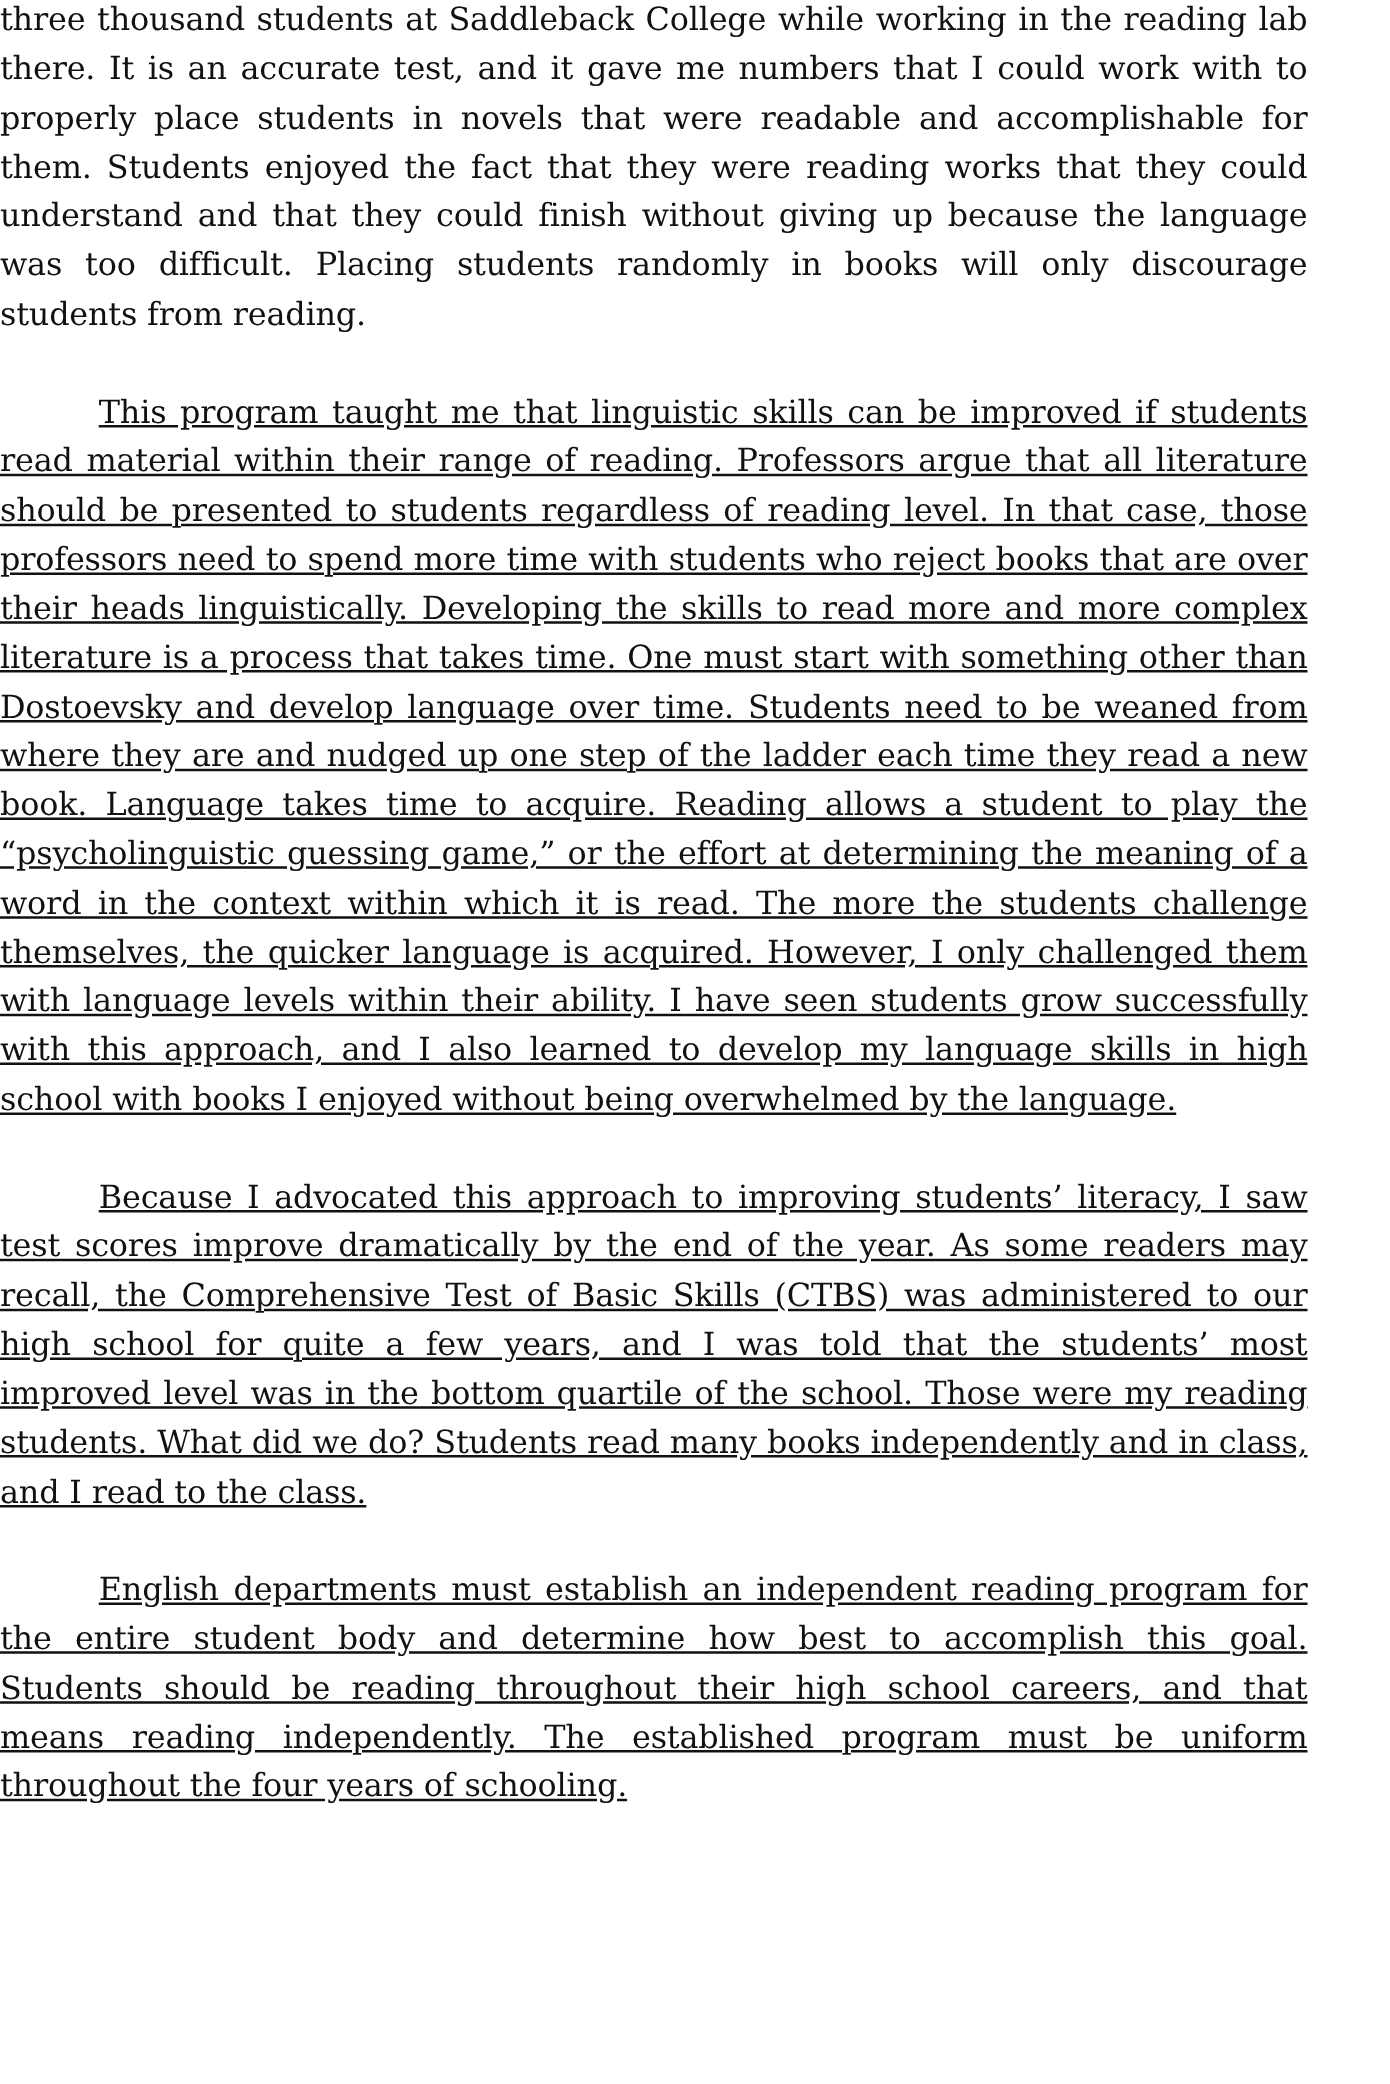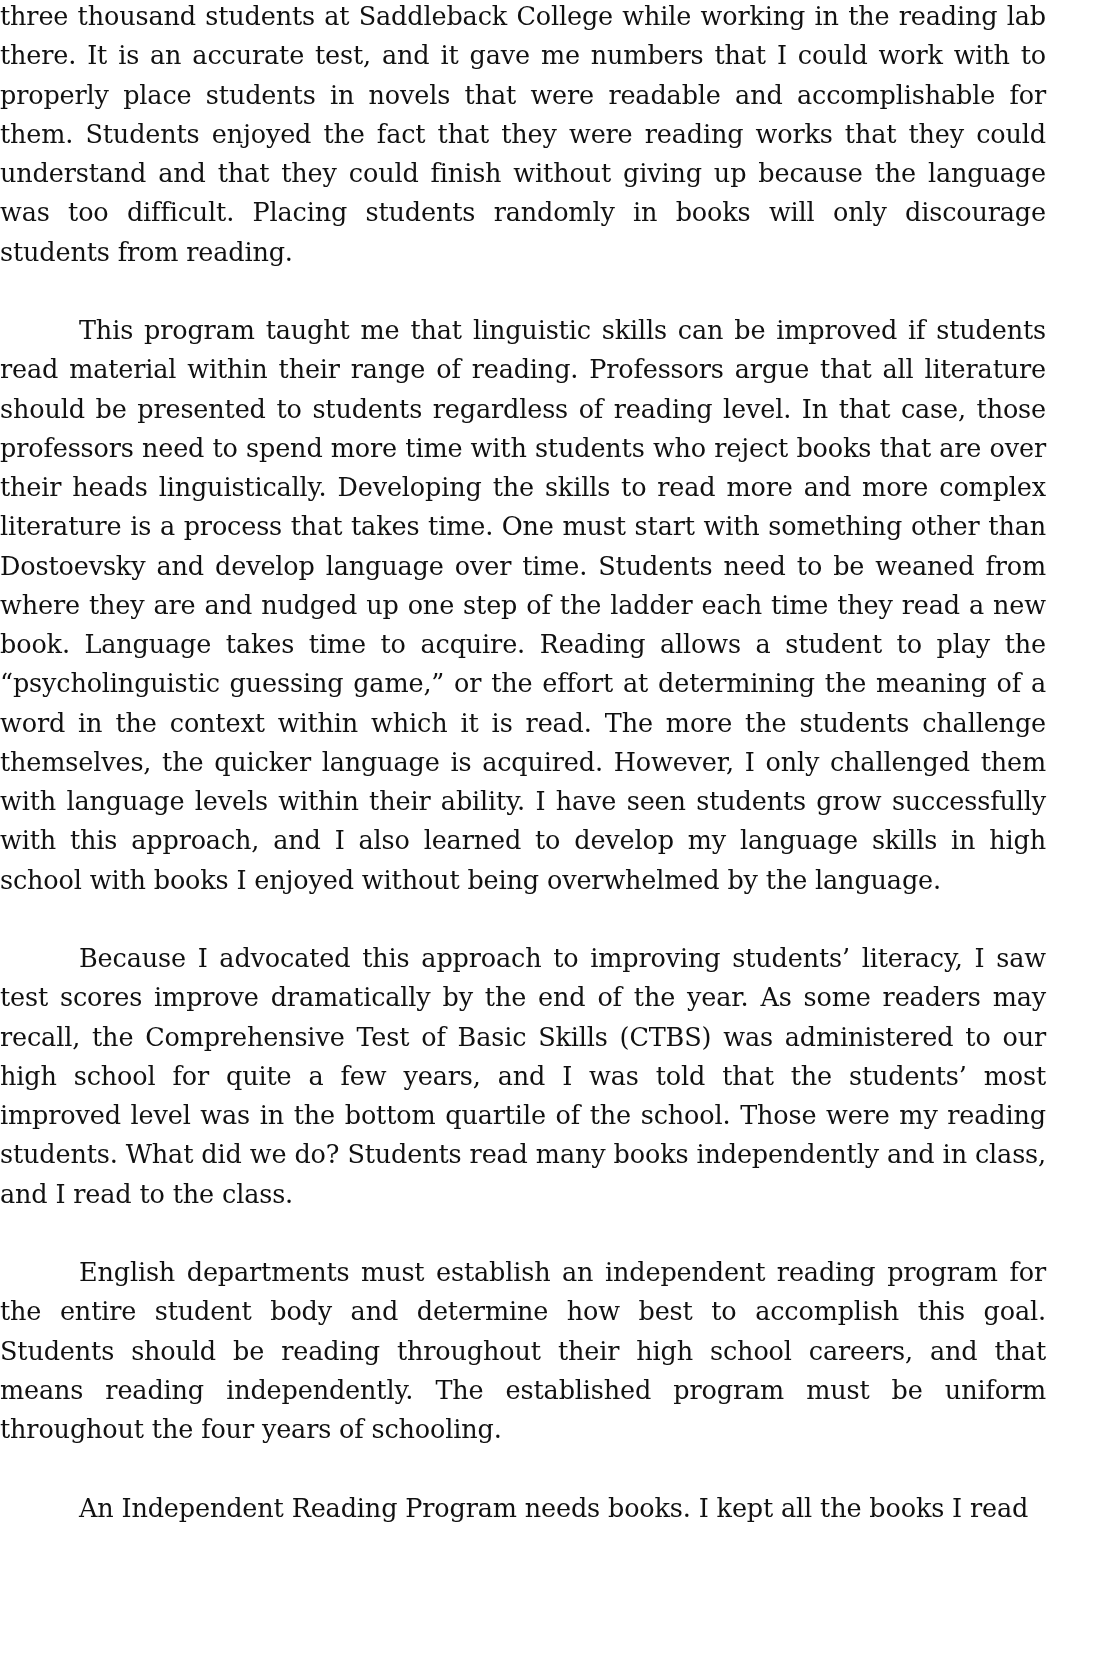--- a/index.html
+++ b/index.html
@@ -26,27 +26,27 @@
       letter-spacing: -0.15px;
       word-spacing: 0px;
     }
     .para {
       margin: 0 0 39.25px 0;
       padding: 0;
       hyphens: none;
     }
     .para.indent {
       text-indent: 79px;
+      text-decoration: underline;
     }
     .para.last-line-left {
       text-align-last: left;
     }
   </style>
 </head>
 <body>
 
 <div class="page">
   <p class="para">three thousand students at Saddleback College while working in the reading lab there. It is an accurate test, and it gave me numbers that I could work with to properly place students in novels that were readable and accomplishable for them. Students enjoyed the fact that they were reading works that they could understand and that they could finish without giving up because the language was too difficult. Placing students randomly in books will only discourage students from reading.</p>
   <p class="para indent">This program taught me that linguistic skills can be improved if students read material within their range of reading. Professors argue that all literature should be presented to students regardless of reading level. In that case, those professors need to spend more time with students who reject books that are over their heads linguistically. Developing the skills to read more and more complex literature is a process that takes time. One must start with something other than Dostoevsky and develop language over time. Students need to be weaned from where they are and nudged up one step of the ladder each time they read a new book. Language takes time to acquire. Reading allows a student to play the “psycholinguistic guessing game,” or the effort at determining the meaning of a word in the context within which it is read. The more the students challenge themselves, the quicker language is acquired. However, I only challenged them with language levels within their ability. I have seen students grow successfully with this approach, and I also learned to develop my language skills in high school with books I enjoyed without being overwhelmed by the language.</p>
   <p class="para indent">Because I advocated this approach to improving students’ literacy, I saw test scores improve dramatically by the end of the year. As some readers may recall, the Comprehensive Test of Basic Skills (CTBS) was administered to our high school for quite a few years, and I was told that the students’ most improved level was in the bottom quartile of the school. Those were my reading students. What did we do? Students read many books independently and in class, and I read to the class.</p>
   <p class="para indent">English departments must establish an independent reading program for the entire student body and determine how best to accomplish this goal. Students should be reading throughout their high school careers, and that means reading independently. The established program must be uniform throughout the four years of schooling.</p>
-  <p class="para indent last-line-left">An Independent Reading Program needs books. I kept all the books I read</p>
 </div>
 
 </body></html>

